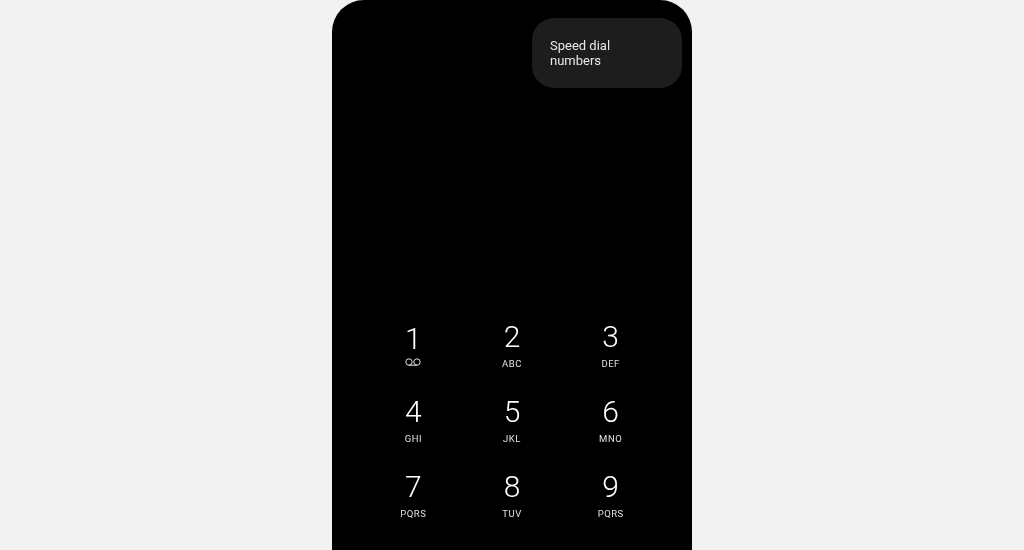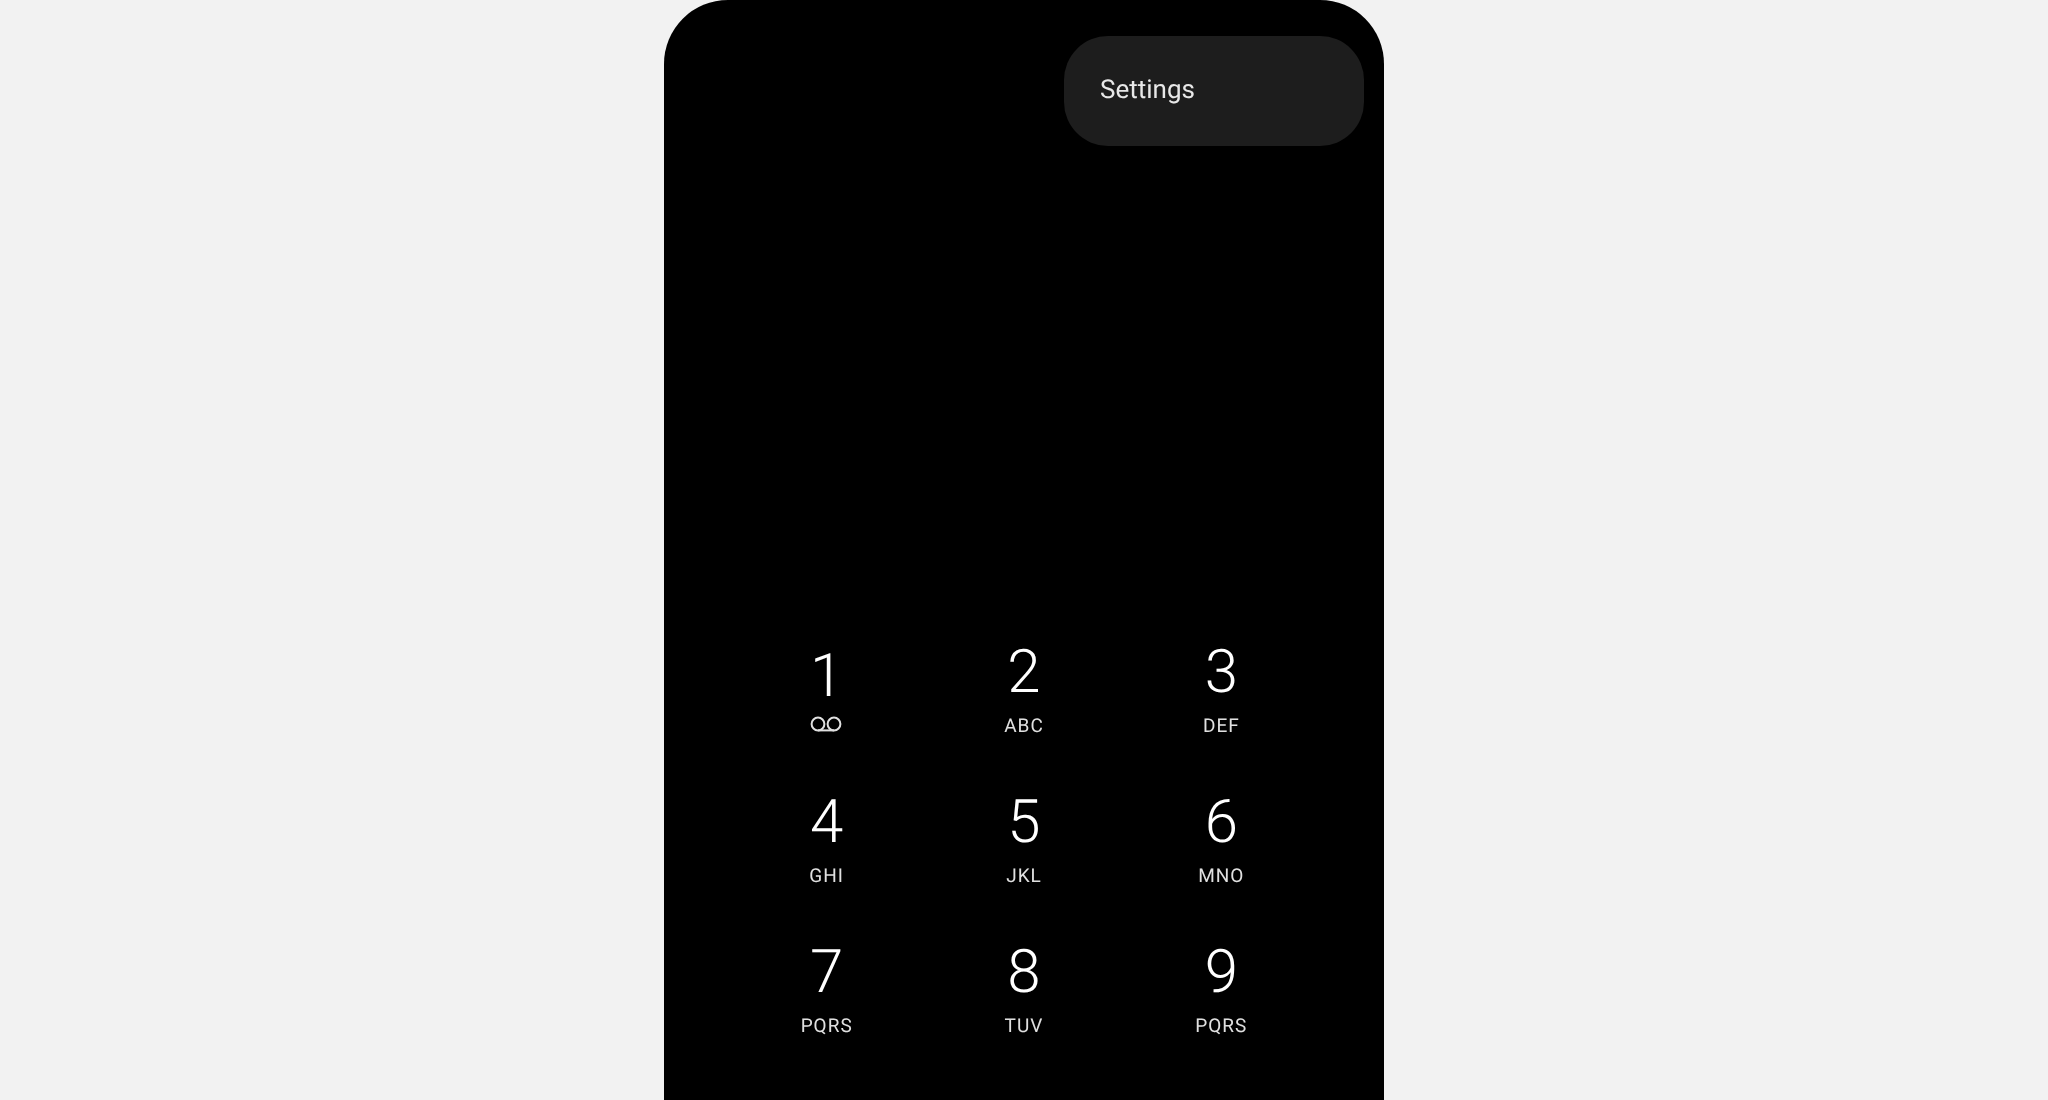--- a/index.html
+++ b/index.html
@@ -74,21 +74,21 @@
       height: 11px;
     }
     .voicemail svg { display: block; }
   </style>
 </head>
 <body>
 
 <div class="phone">
 
   <div class="menu">
-    <div class="menu-item">Settings</div>
+    <div class="menu-item">Speed dial numbers</div>
   </div>
 
   <div class="keypad">
 
     <div class="key">
       <span class="key-digit">1</span>
       <span class="voicemail">
         <svg width="16" height="8" viewBox="0 0 16 8">
           <circle cx="4" cy="4" r="3.2" fill="none" stroke="#e0e0e0" stroke-width="1"></circle>
           <circle cx="12" cy="4" r="3.2" fill="none" stroke="#e0e0e0" stroke-width="1"></circle>

